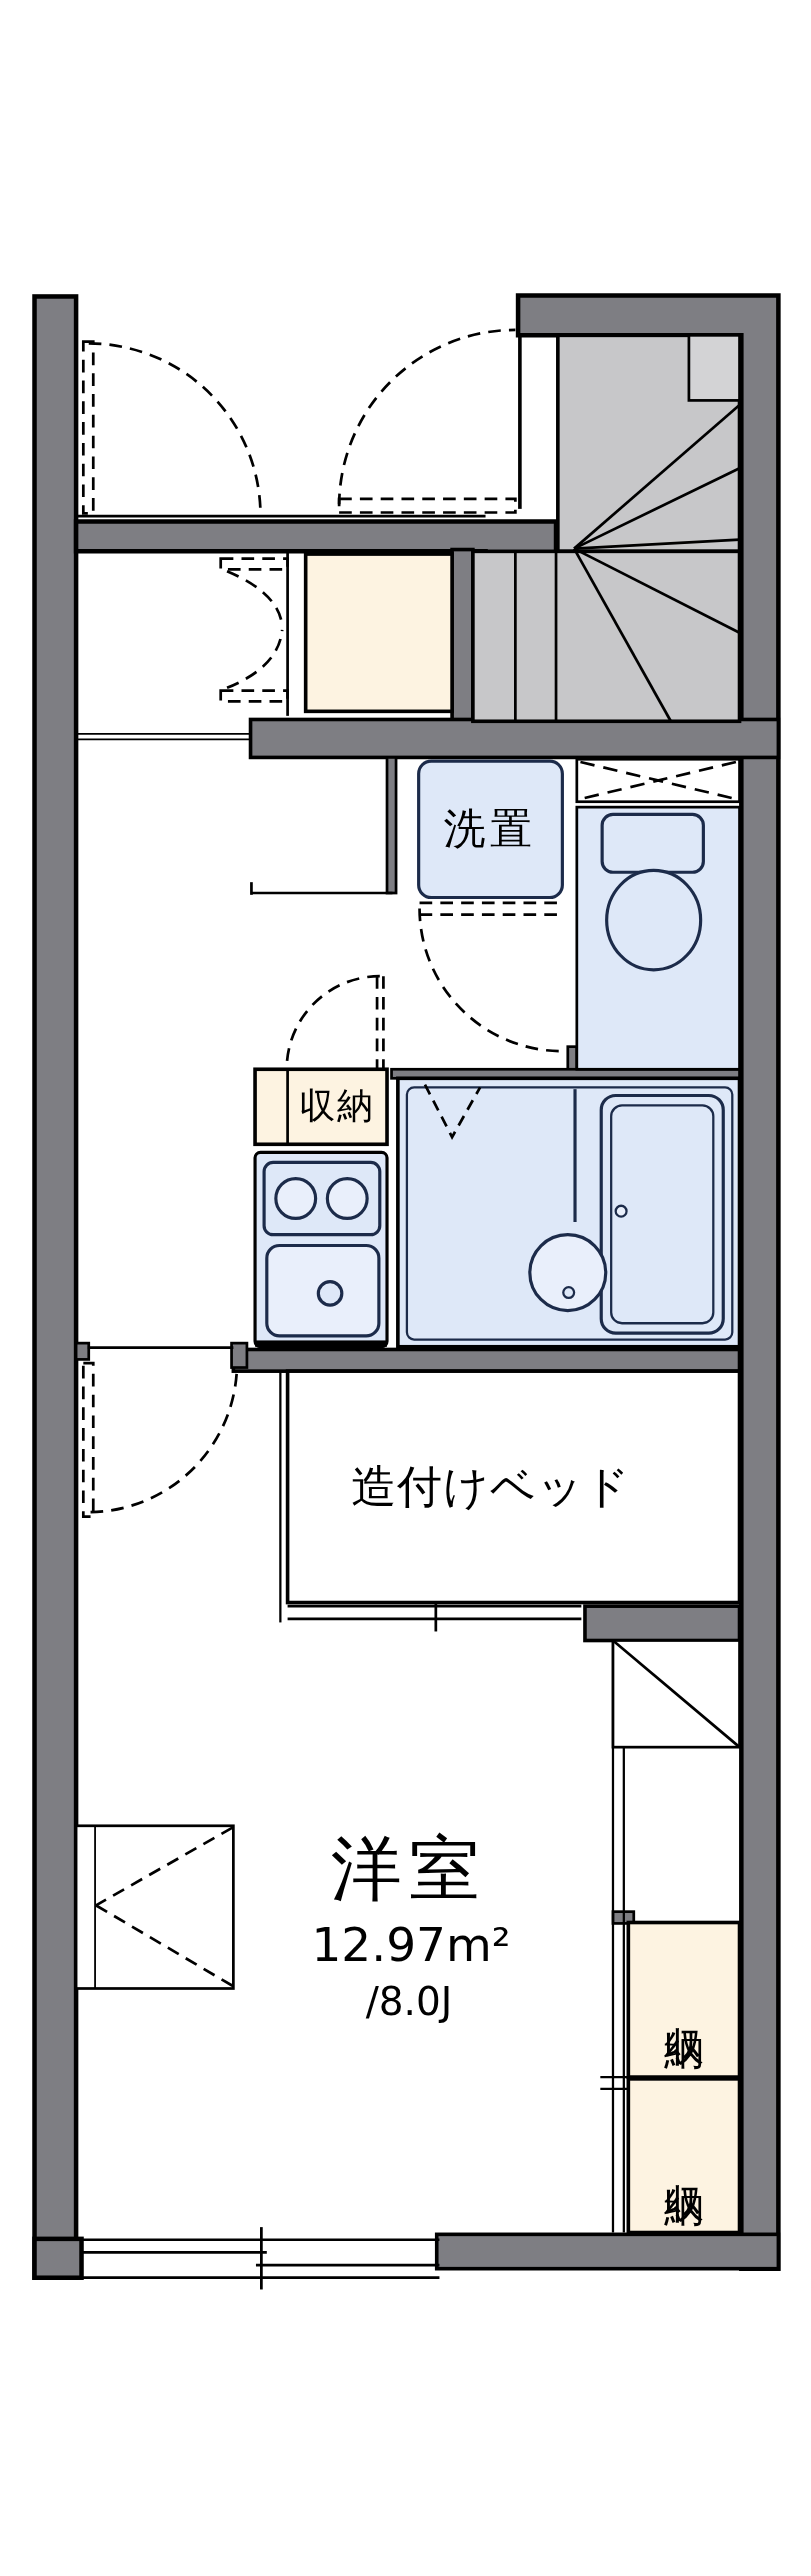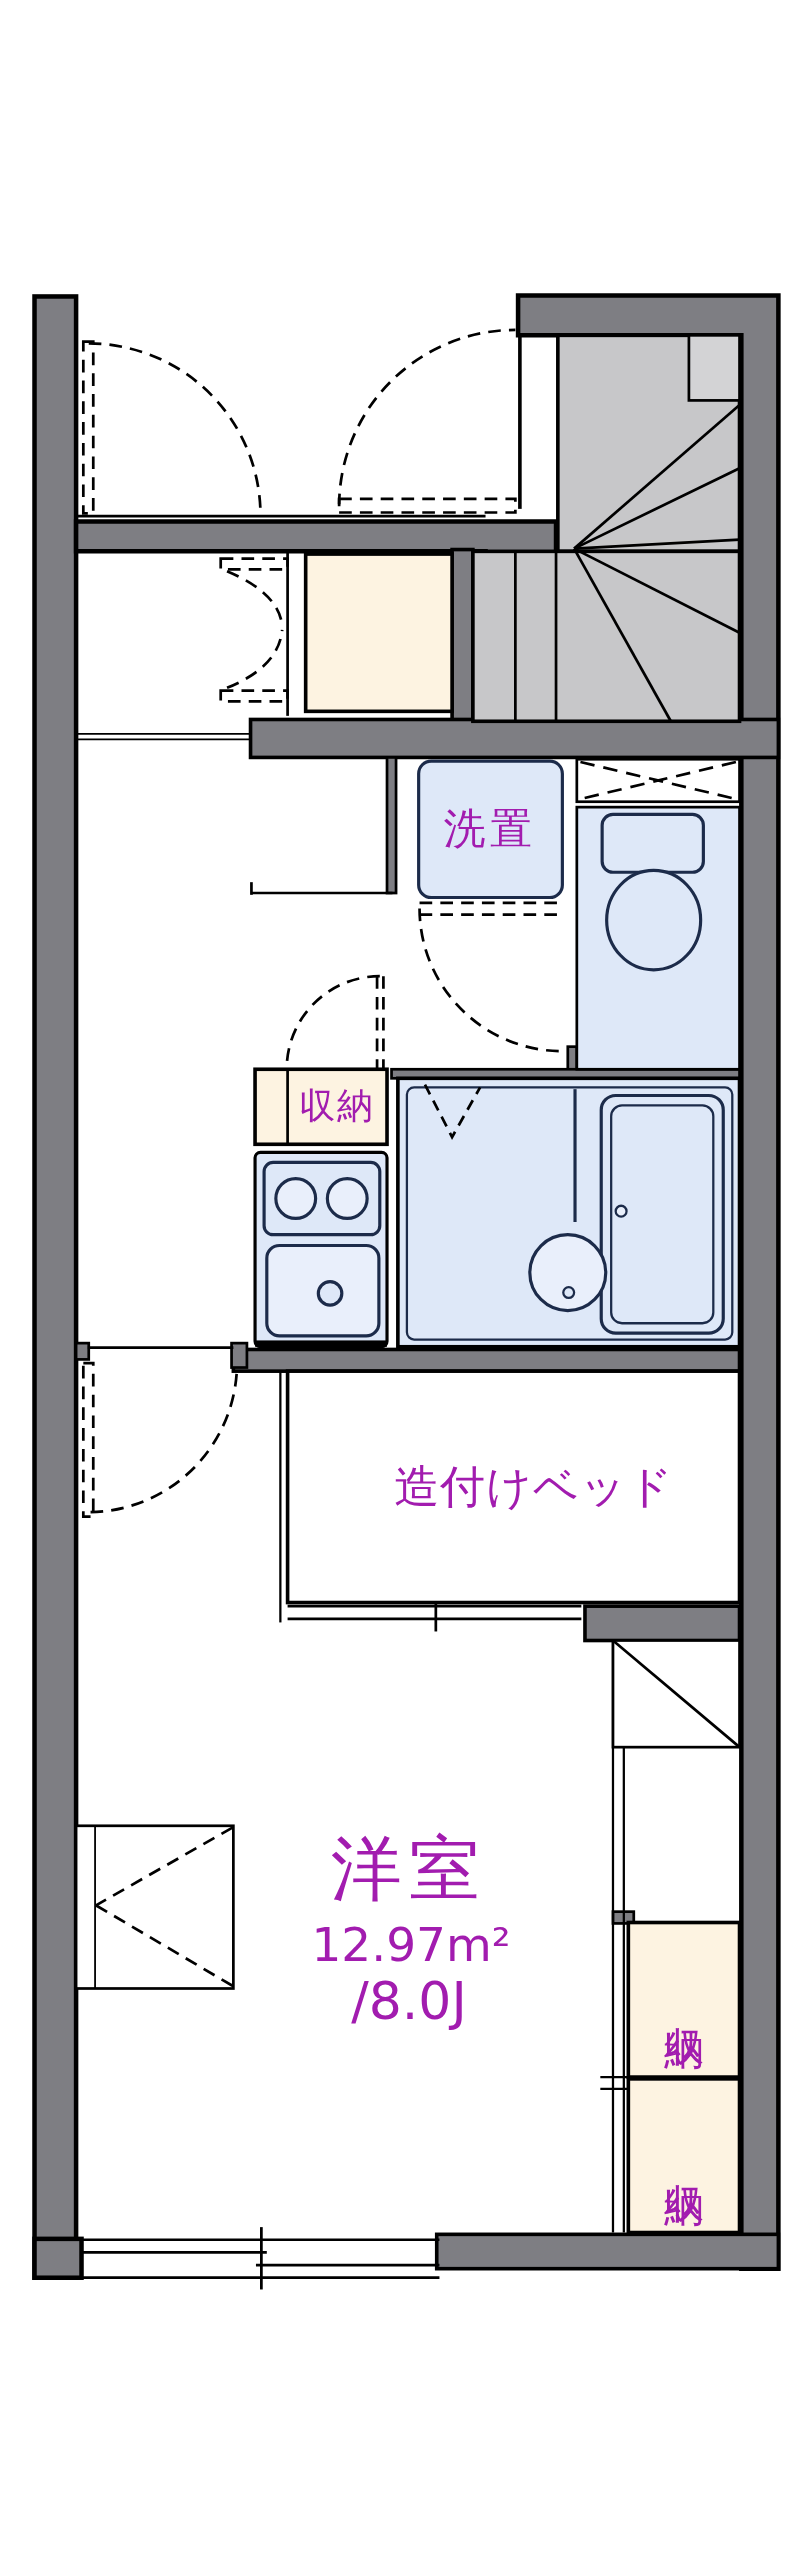--- a/index.html
+++ b/index.html
@@ -1,27 +1,27 @@
 <!DOCTYPE html>
 <html style="--wall: #7e7e83; --stairs: #c7c7c9; --landing: #d3d3d5; --cream: #fdf3e1; --blue: #dee8f8; --blue-light: #e9effb; --line: #111111;font-size:14.5px"><head>
 <meta charset="utf-8">
 <style>
   html,body{margin:0;padding:0;background:#fff;}
   #plan{position:relative;width:812px;height:2576px;background:#fff;overflow:hidden;
         font-family:"DejaVu Sans","Liberation Sans",sans-serif;}
   #plan svg{position:absolute;left:0;top:0;}
-  .lbl{position:absolute;transform:translate(-50%,-50%);color:#a21caf;text-align:left;
+  .lbl{position:absolute;transform:translate(-50%,-50%);color:#000000;text-align:left;
        white-space:nowrap;line-height:1.18;}
   .lbl.vert{writing-mode:vertical-rl;text-orientation:upright;letter-spacing:3.6px;}
   .w-wash{font-size:42px;letter-spacing:4.5px;}
   .w-kstg{font-size:36px;letter-spacing:1.8px;}
   .w-bed{font-size:45px;letter-spacing:0.9px;}
   .w-room{font-size:71px;letter-spacing:7.2px;}
   .w-area{font-size:47px;}
-  .w-tatami{font-size:52px;}
+  .w-tatami{font-size:39px;}
   .w-stg{font-size:40px;}
 </style>
 </head>
 <body>
 
 <div id="plan">
 <svg width="812" height="2576" viewBox="0 0 898 2850">
 
   <g fill="var(--wall)" stroke="#000" stroke-width="5" stroke-linejoin="miter">
     <rect x="38" y="328" width="46" height="2192"></rect>
@@ -153,21 +153,21 @@
 
     <path d="M470,1200 L500,1258 L531,1203" stroke-dasharray="12 8"></path>
 
     <path d="M257,2022 L106,2108"></path>
     <path d="M257,2197 L106,2108"></path>
   </g>
 </svg>
 
   <div class="lbl w-wash" style="left:490px; top:829px;">洗置</div>
   <div class="lbl w-kstg" style="left:337px; top:1106px;">収納</div>
-  <div class="lbl w-bed" style="left:534px; top:1487px;">
+  <div class="lbl w-bed" style="left:491px; top:1487px;">
     <div>造付けベッド</div>
   </div>
   <div class="lbl w-room" style="left:409px; top:1869px;">洋室</div>
   <div class="lbl w-area" style="left:411px; top:1945px;">12.97m²</div>
   <div class="lbl w-tatami" style="left:409px; top:2002px;">/8.0J</div>
   <div class="lbl w-stg vert" style="left:684px; top:1999px;">収納</div>
   <div class="lbl w-stg vert" style="left:684px; top:2156px;">収納</div>
 </div>
 
 

